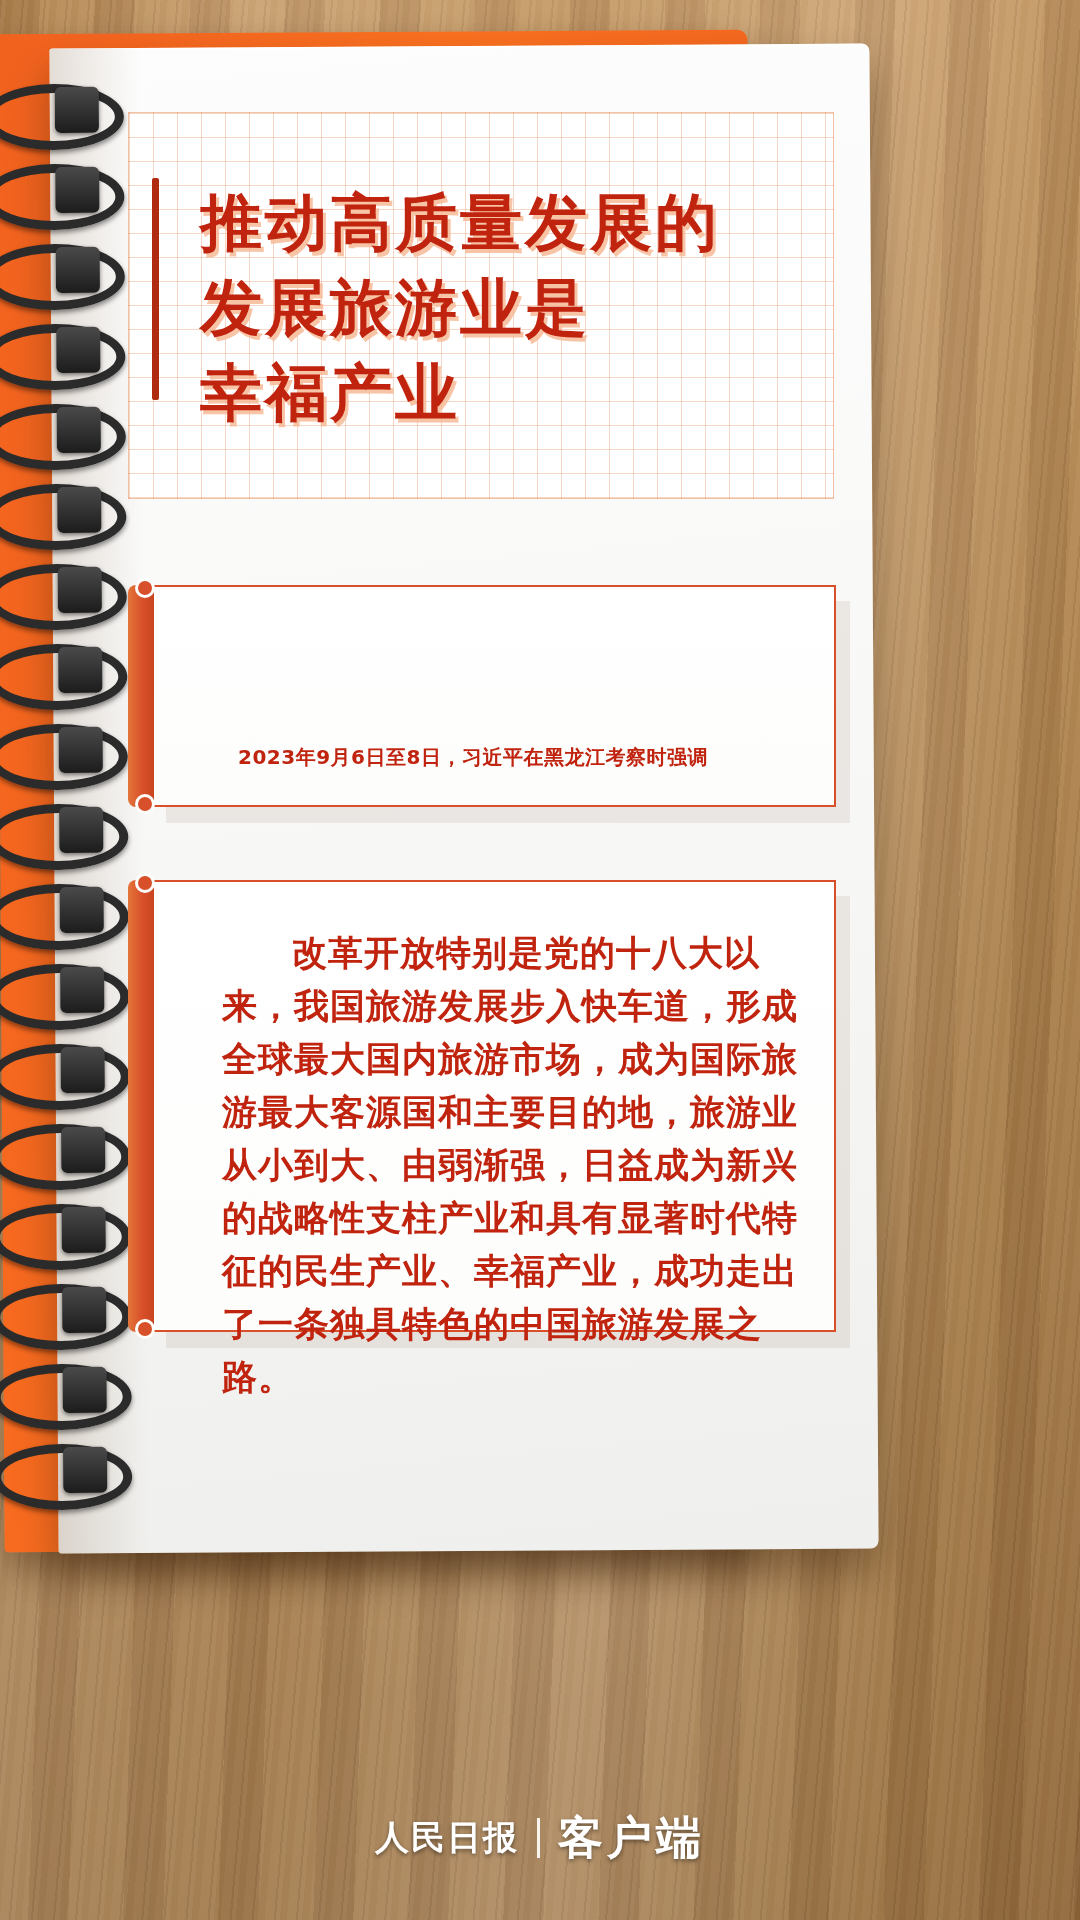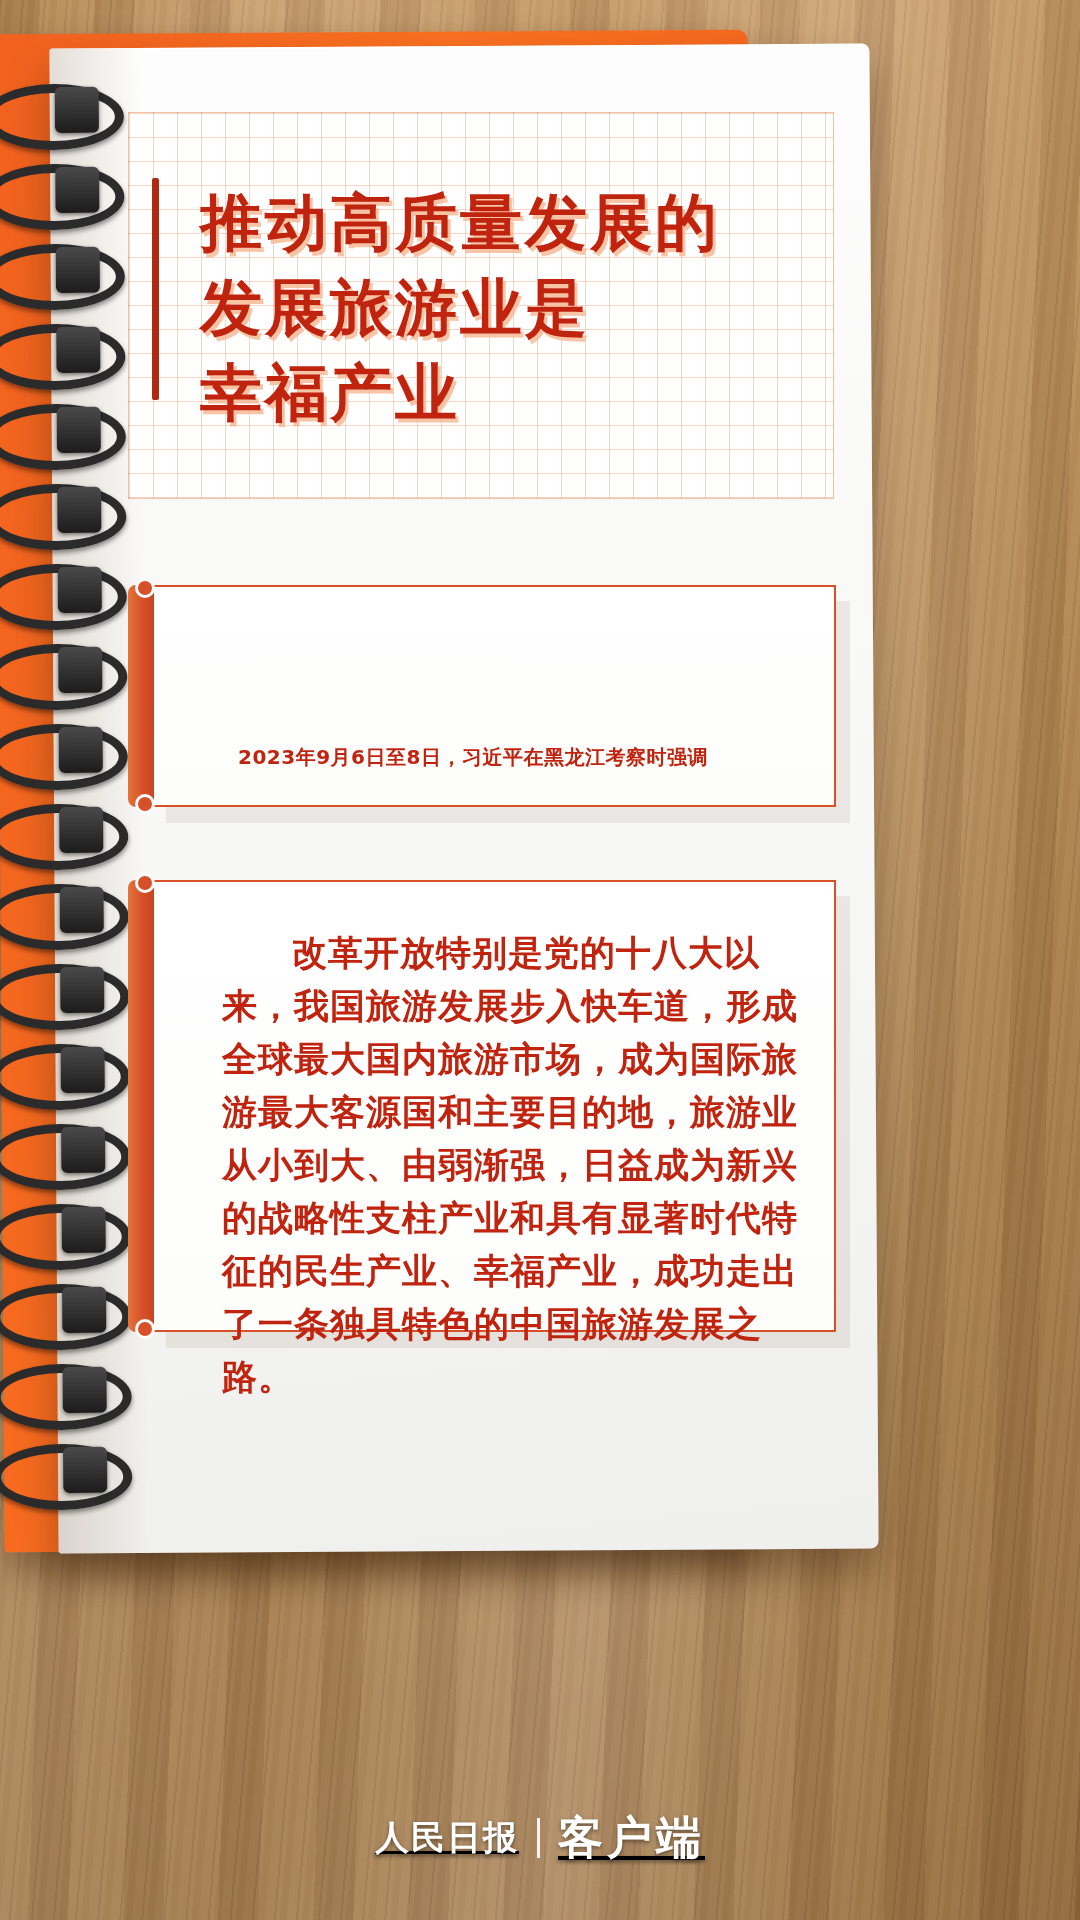--- a/index.html
+++ b/index.html
@@ -139,21 +139,21 @@
   #card2{left:152px;top:880px;width:680px;height:448px;}
   #card2 .quote-text{
     position:absolute;left:40px;top:44px;width:600px;
     font-size:35px;line-height:53px;text-indent:70px;margin-left:28px;
   }
   #card2 .attribution{position:absolute;right:36px;bottom:38px;width:560px;}
 
   
   #footer{
     position:absolute;left:0;right:0;bottom:52px;
-    display:flex;align-items:center;justify-content:center;gap:18px;text-decoration:underline;
+    display:flex;align-items:center;justify-content:center;gap:18px;
   }
   #footer .rm{
     font-family:"DejaVu Serif","Liberation Serif",serif;
     font-weight:bold;color:#ffffff;font-size:34px;letter-spacing:2px;
     text-shadow:0 2px 4px rgba(0,0,0,0.45);
   }
   #footer .divider{width:3px;height:40px;background:rgba(255,255,255,0.9);}
   #footer .kh{
     font-family:"DejaVu Sans","Liberation Sans",sans-serif;
     font-weight:bold;color:#ffffff;font-size:45px;letter-spacing:4px;

